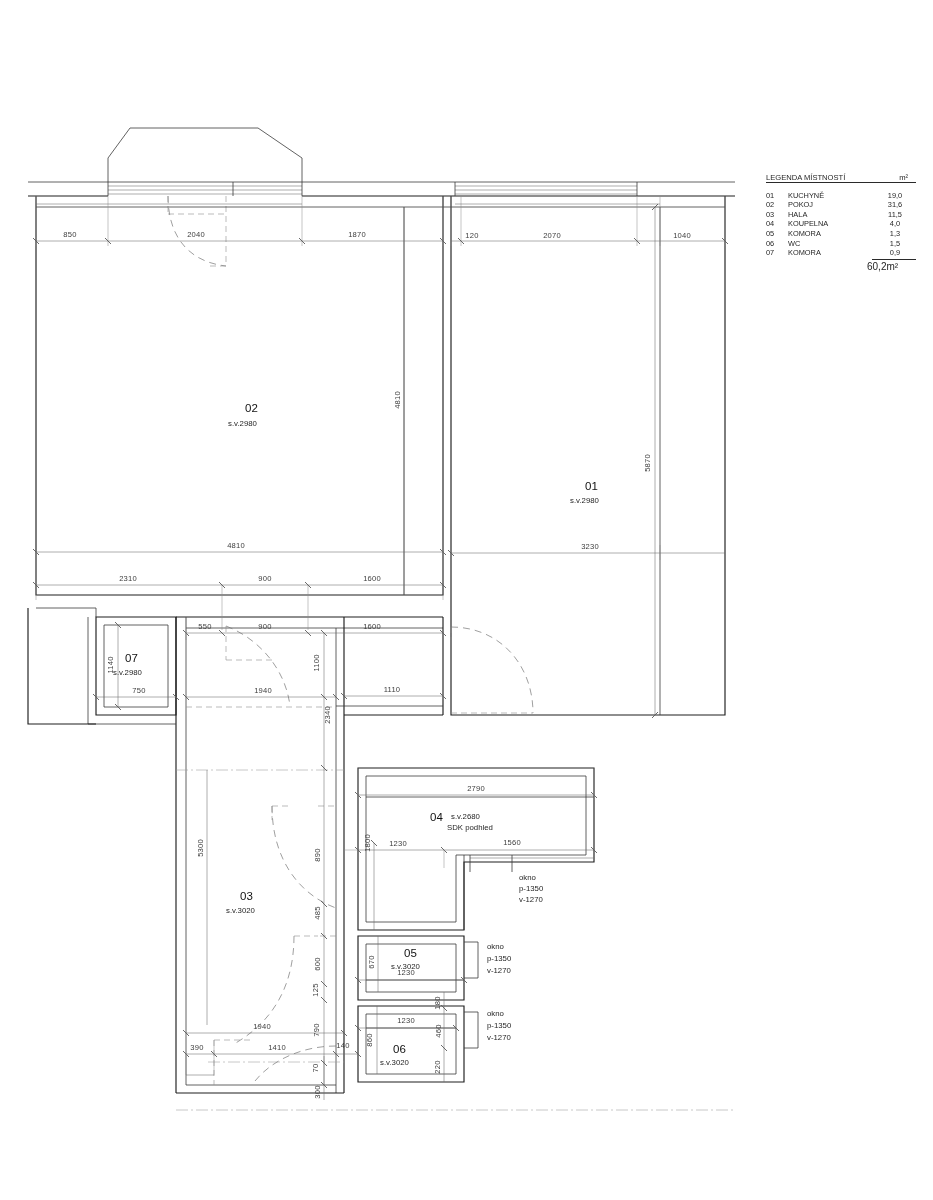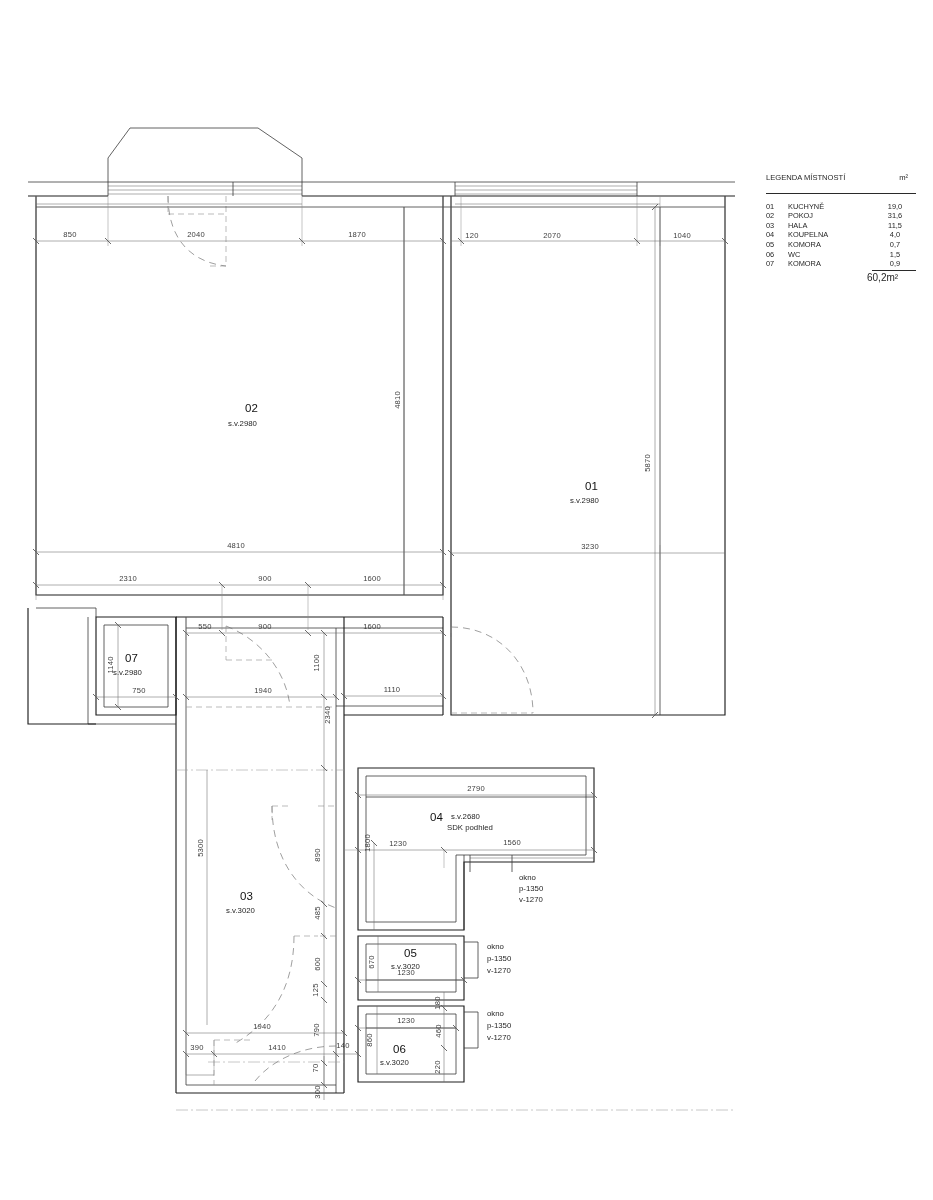--- a/index.html
+++ b/index.html
@@ -58,21 +58,21 @@
     top: 174px;
     width: 150px;
     font-size: 7.4px;
     color: #1f1f1f;
     line-height: 1.0;
   }
   #legend .legend-head {
     display: flex;
     justify-content: space-between;
     border-bottom: 1px solid #2a2a2a;
-    padding-bottom: 11px;
+    padding-bottom: 0;
     margin-bottom: 9px;
     font-size: 7.6px;
   }
   #legend .legend-head .lg-units { padding-right: 8px; }
   #legend table { border-collapse: collapse; width: 100%; }
   #legend td {
     padding: 0 0 2.2px 0;
     font-size: 7.4px;
     white-space: nowrap;
     vertical-align: top;
@@ -523,21 +523,21 @@
           <td class="lg-area">11,5</td>
         </tr>
         <tr>
           <td class="lg-code">04</td>
           <td class="lg-name">KOUPELNA</td>
           <td class="lg-area">4,0</td>
         </tr>
         <tr>
           <td class="lg-code">05</td>
           <td class="lg-name">KOMORA</td>
-          <td class="lg-area">0,7</td>
+          <td class="lg-area">1,3</td>
         </tr>
         <tr>
           <td class="lg-code">06</td>
           <td class="lg-name">WC</td>
           <td class="lg-area">1,5</td>
         </tr>
         <tr class="last-area">
           <td class="lg-code">07</td>
           <td class="lg-name">KOMORA</td>
           <td class="lg-area">0,9</td>

